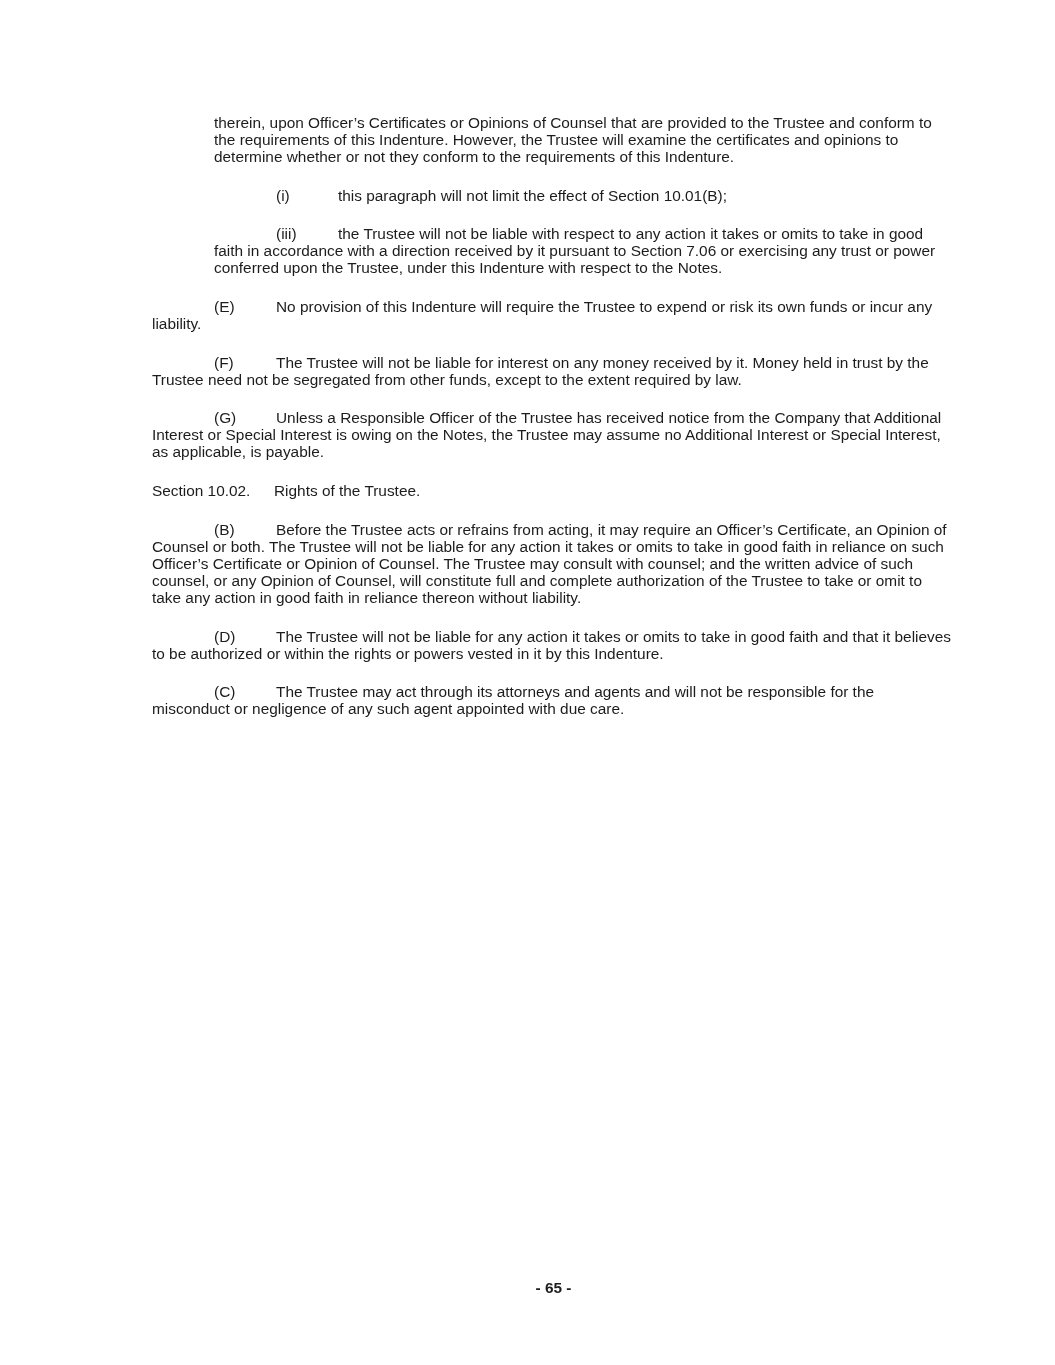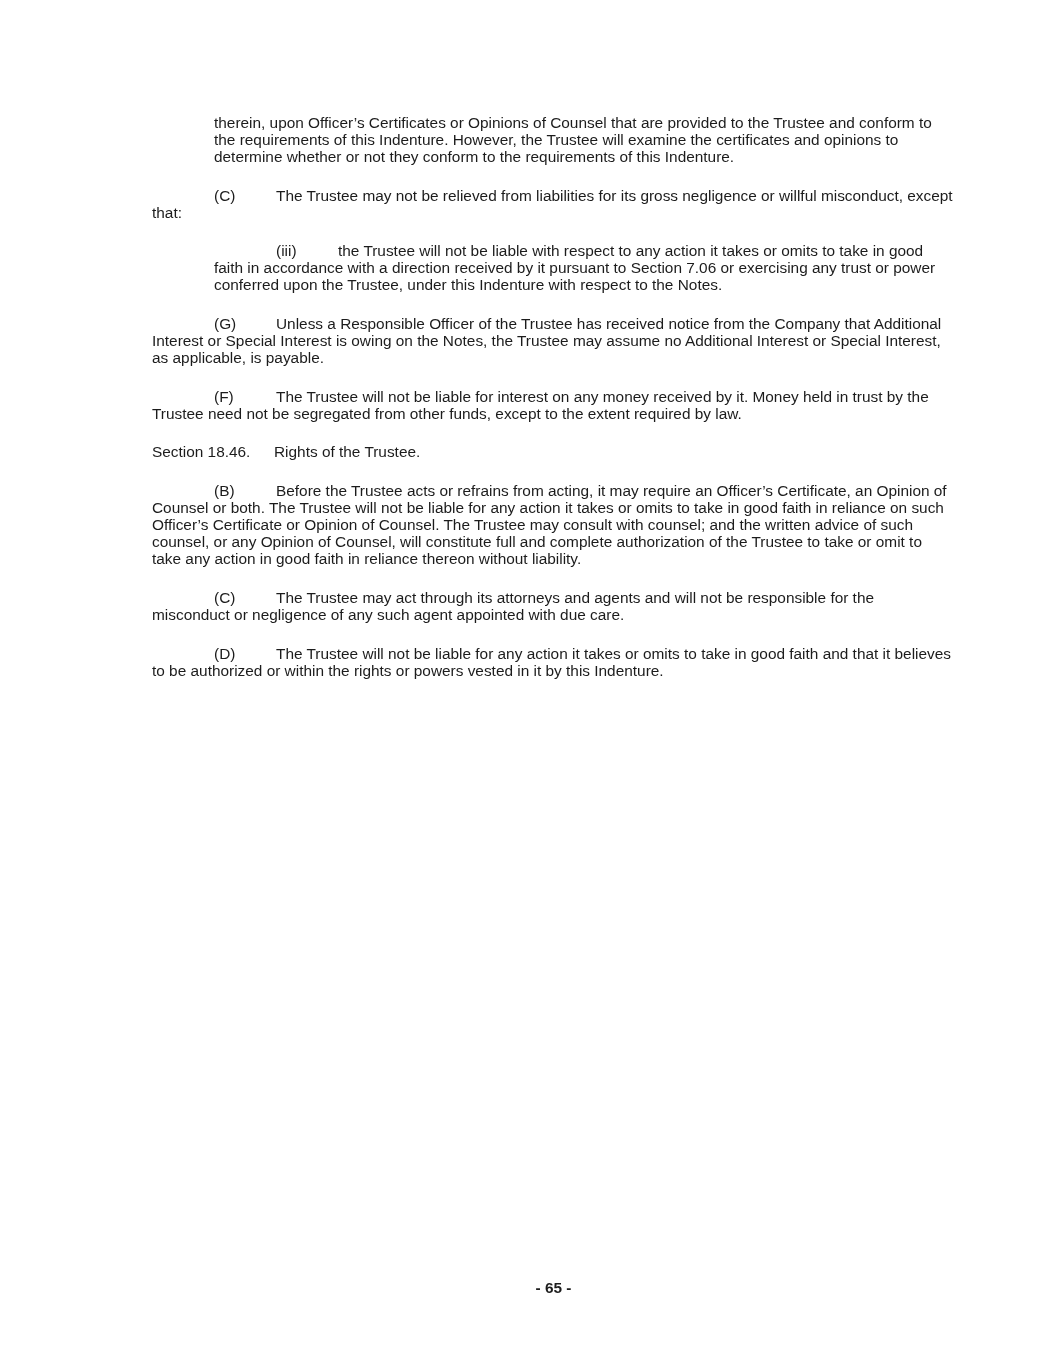--- a/index.html
+++ b/index.html
@@ -61,23 +61,24 @@
     color: #1c1c1c;
     font-weight: bold;
   }
 </style>
 </head>
 <body>
 
 <div class="page">
   <div class="doc-body" id="doc-body">
       <p class="p-plain-indent">therein, upon Officer’s Certificates or Opinions of Counsel that are provided to the Trustee and conform to the requirements of this Indenture. However, the Trustee will examine the certificates and opinions to determine whether or not they conform to the requirements of this Indenture.</p>
-      <p class="p-lettered"><span class="label">(C)</span>The Trustee may not be relieved from liabilities for its gross negligence or willful misconduct, except that:</p>
+      <p class="p-sub"><span class="label">(i)</span>this paragraph will not limit the effect of Section 10.01(B);</p>
       <p class="p-sub"><span class="label">(iii)</span>the Trustee will not be liable with respect to any action it takes or omits to take in good faith in accordance with a direction received by it pursuant to Section 7.06 or exercising any trust or power conferred upon the Trustee, under this Indenture with respect to the Notes.</p>
+      <p class="p-lettered"><span class="label">(E)</span>No provision of this Indenture will require the Trustee to expend or risk its own funds or incur any liability.</p>
+      <p class="p-lettered"><span class="label">(F)</span>The Trustee will not be liable for interest on any money received by it. Money held in trust by the Trustee need not be segregated from other funds, except to the extent required by law.</p>
       <p class="p-lettered"><span class="label">(G)</span>Unless a Responsible Officer of the Trustee has received notice from the Company that Additional Interest or Special Interest is owing on the Notes, the Trustee may assume no Additional Interest or Special Interest, as applicable, is payable.</p>
-      <p class="p-lettered"><span class="label">(F)</span>The Trustee will not be liable for interest on any money received by it. Money held in trust by the Trustee need not be segregated from other funds, except to the extent required by law.</p>
-      <p class="p-heading"><span class="label label-wide">Section 18.46.</span>Rights of the Trustee.</p>
+      <p class="p-heading"><span class="label label-wide">Section 10.02.</span>Rights of the Trustee.</p>
       <p class="p-lettered"><span class="label">(B)</span>Before the Trustee acts or refrains from acting, it may require an Officer’s Certificate, an Opinion of Counsel or both. The Trustee will not be liable for any action it takes or omits to take in good faith in reliance on such Officer’s Certificate or Opinion of Counsel. The Trustee may consult with counsel; and the written advice of such counsel, or any Opinion of Counsel, will constitute full and complete authorization of the Trustee to take or omit to take any action in good faith in reliance thereon without liability.</p>
+      <p class="p-lettered"><span class="label">(D)</span>The Trustee will not be liable for any action it takes or omits to take in good faith and that it believes to be authorized or within the rights or powers vested in it by this Indenture.</p>
       <p class="p-lettered"><span class="label">(C)</span>The Trustee may act through its attorneys and agents and will not be responsible for the misconduct or negligence of any such agent appointed with due care.</p>
-      <p class="p-lettered"><span class="label">(D)</span>The Trustee will not be liable for any action it takes or omits to take in good faith and that it believes to be authorized or within the rights or powers vested in it by this Indenture.</p>
     </div>
   <div class="footer">- 65 -</div>
 </div>
 
 </body></html>

